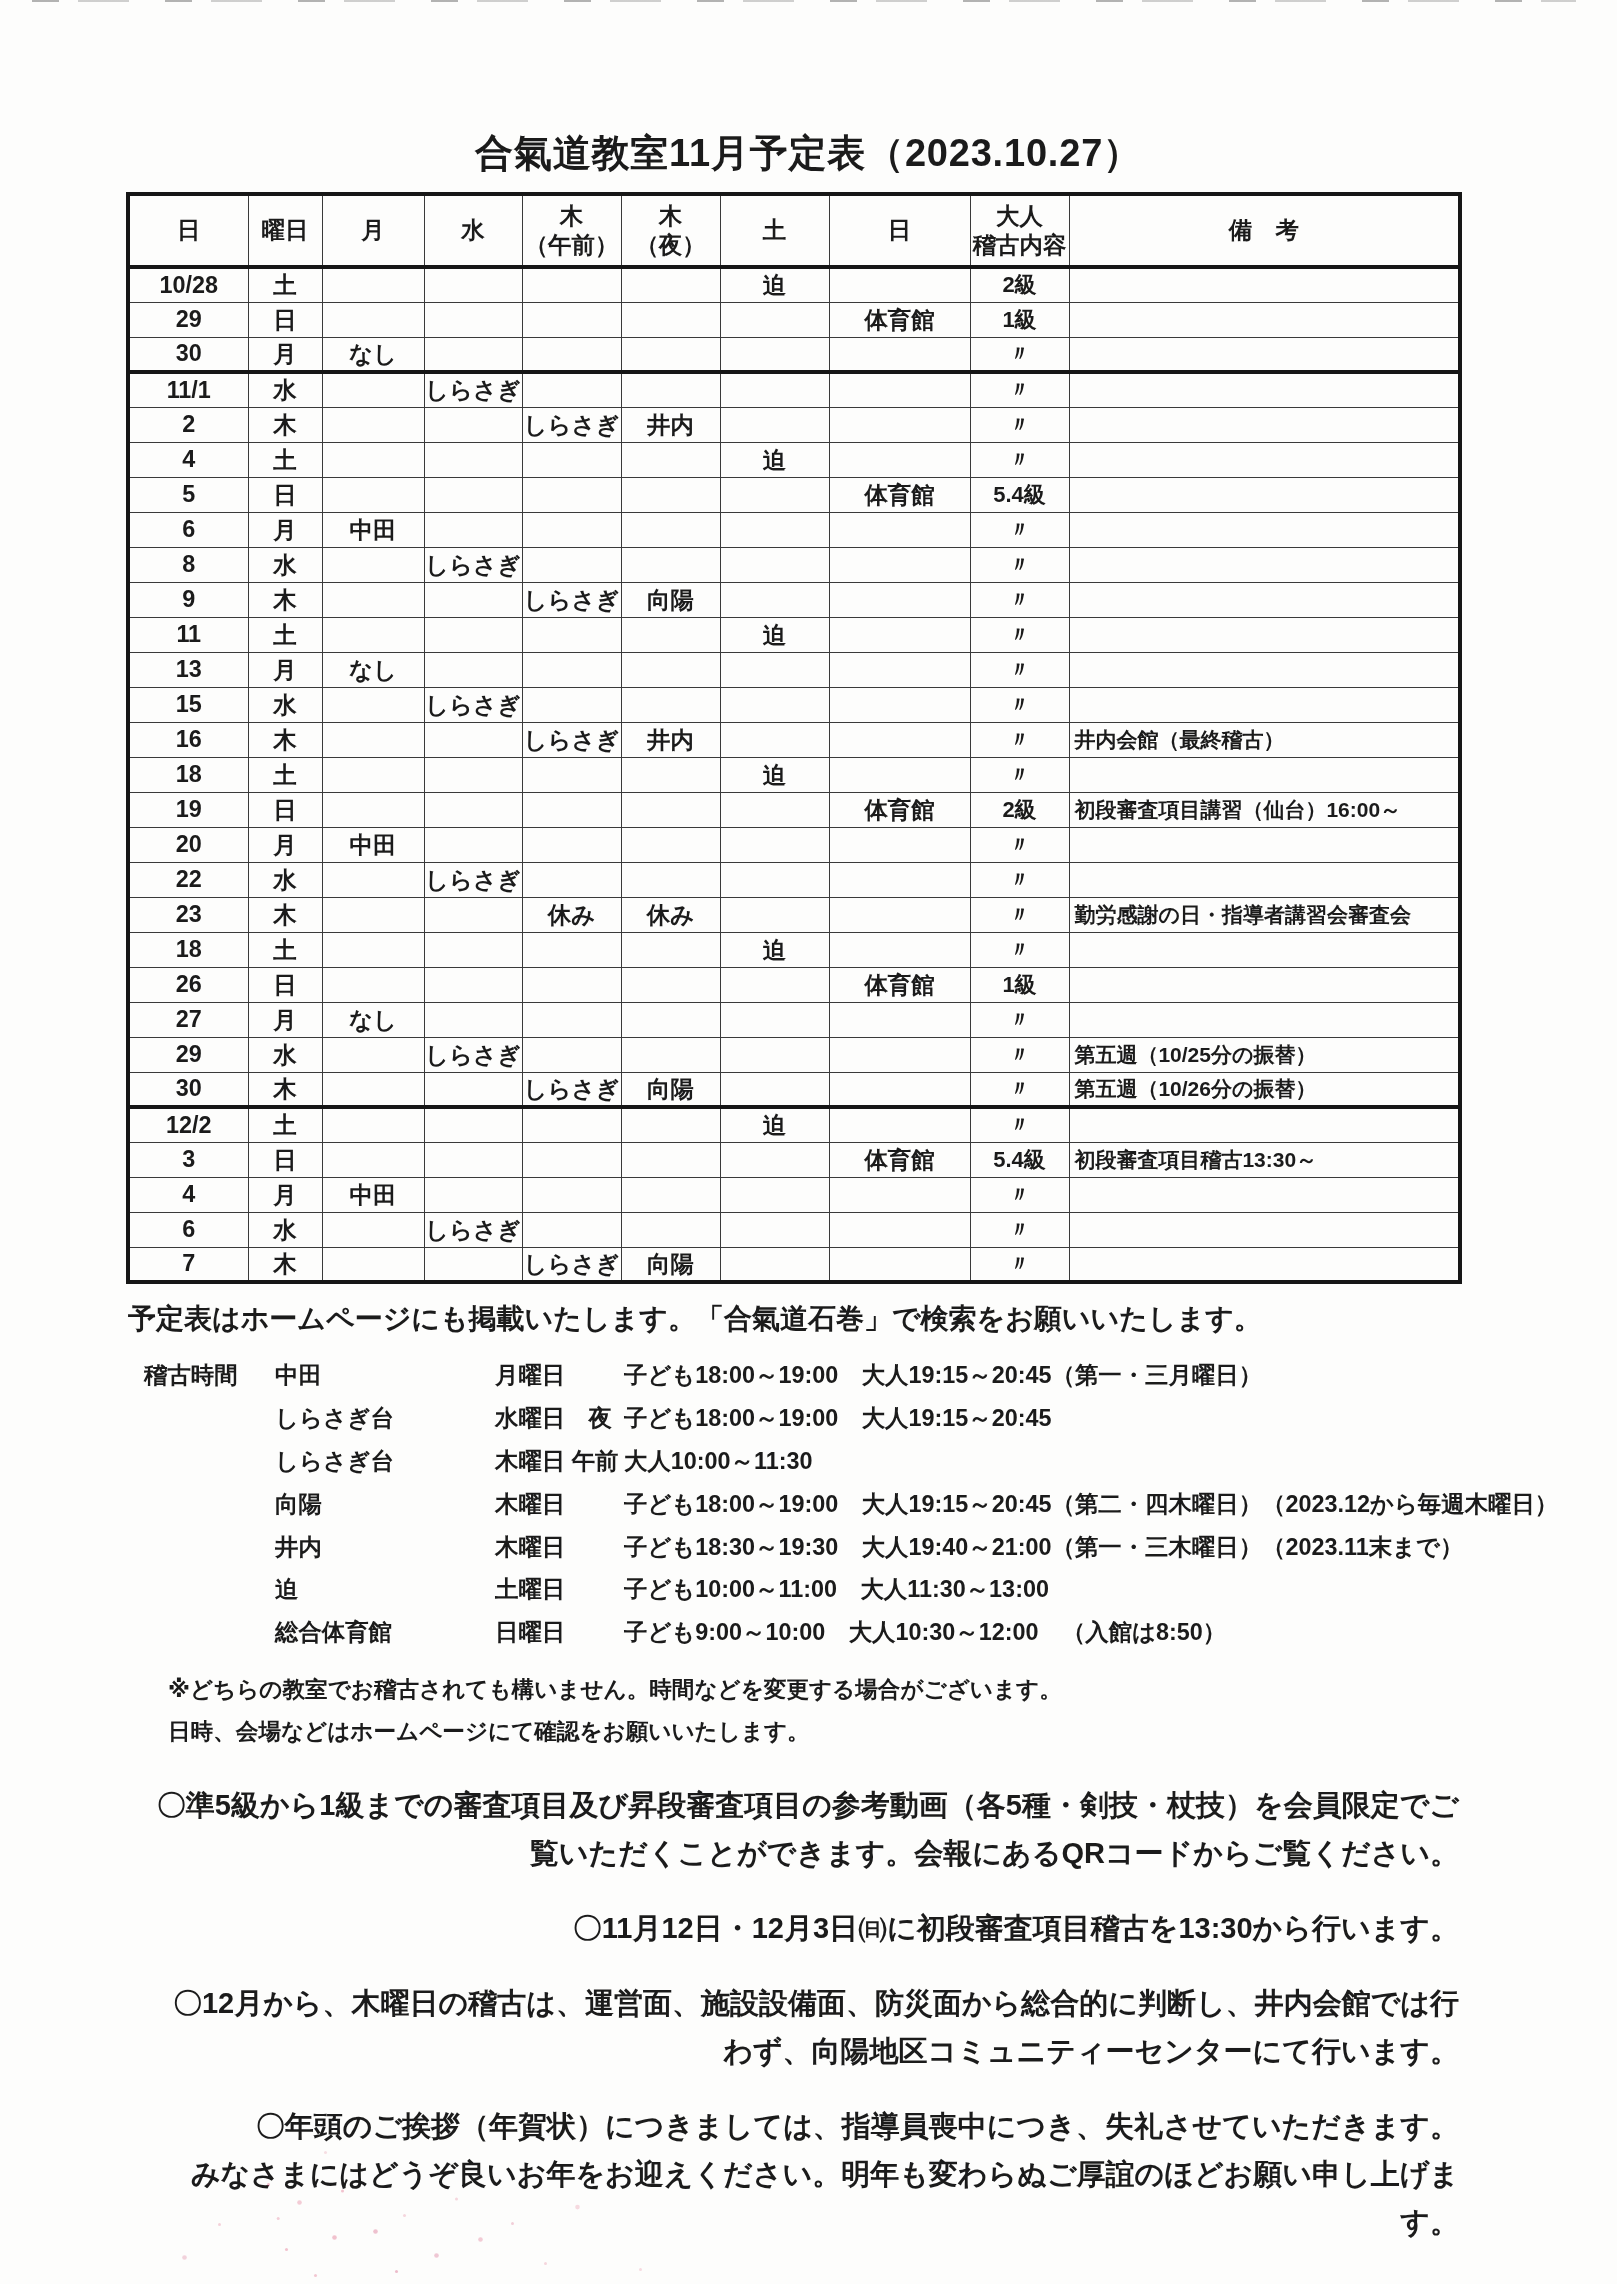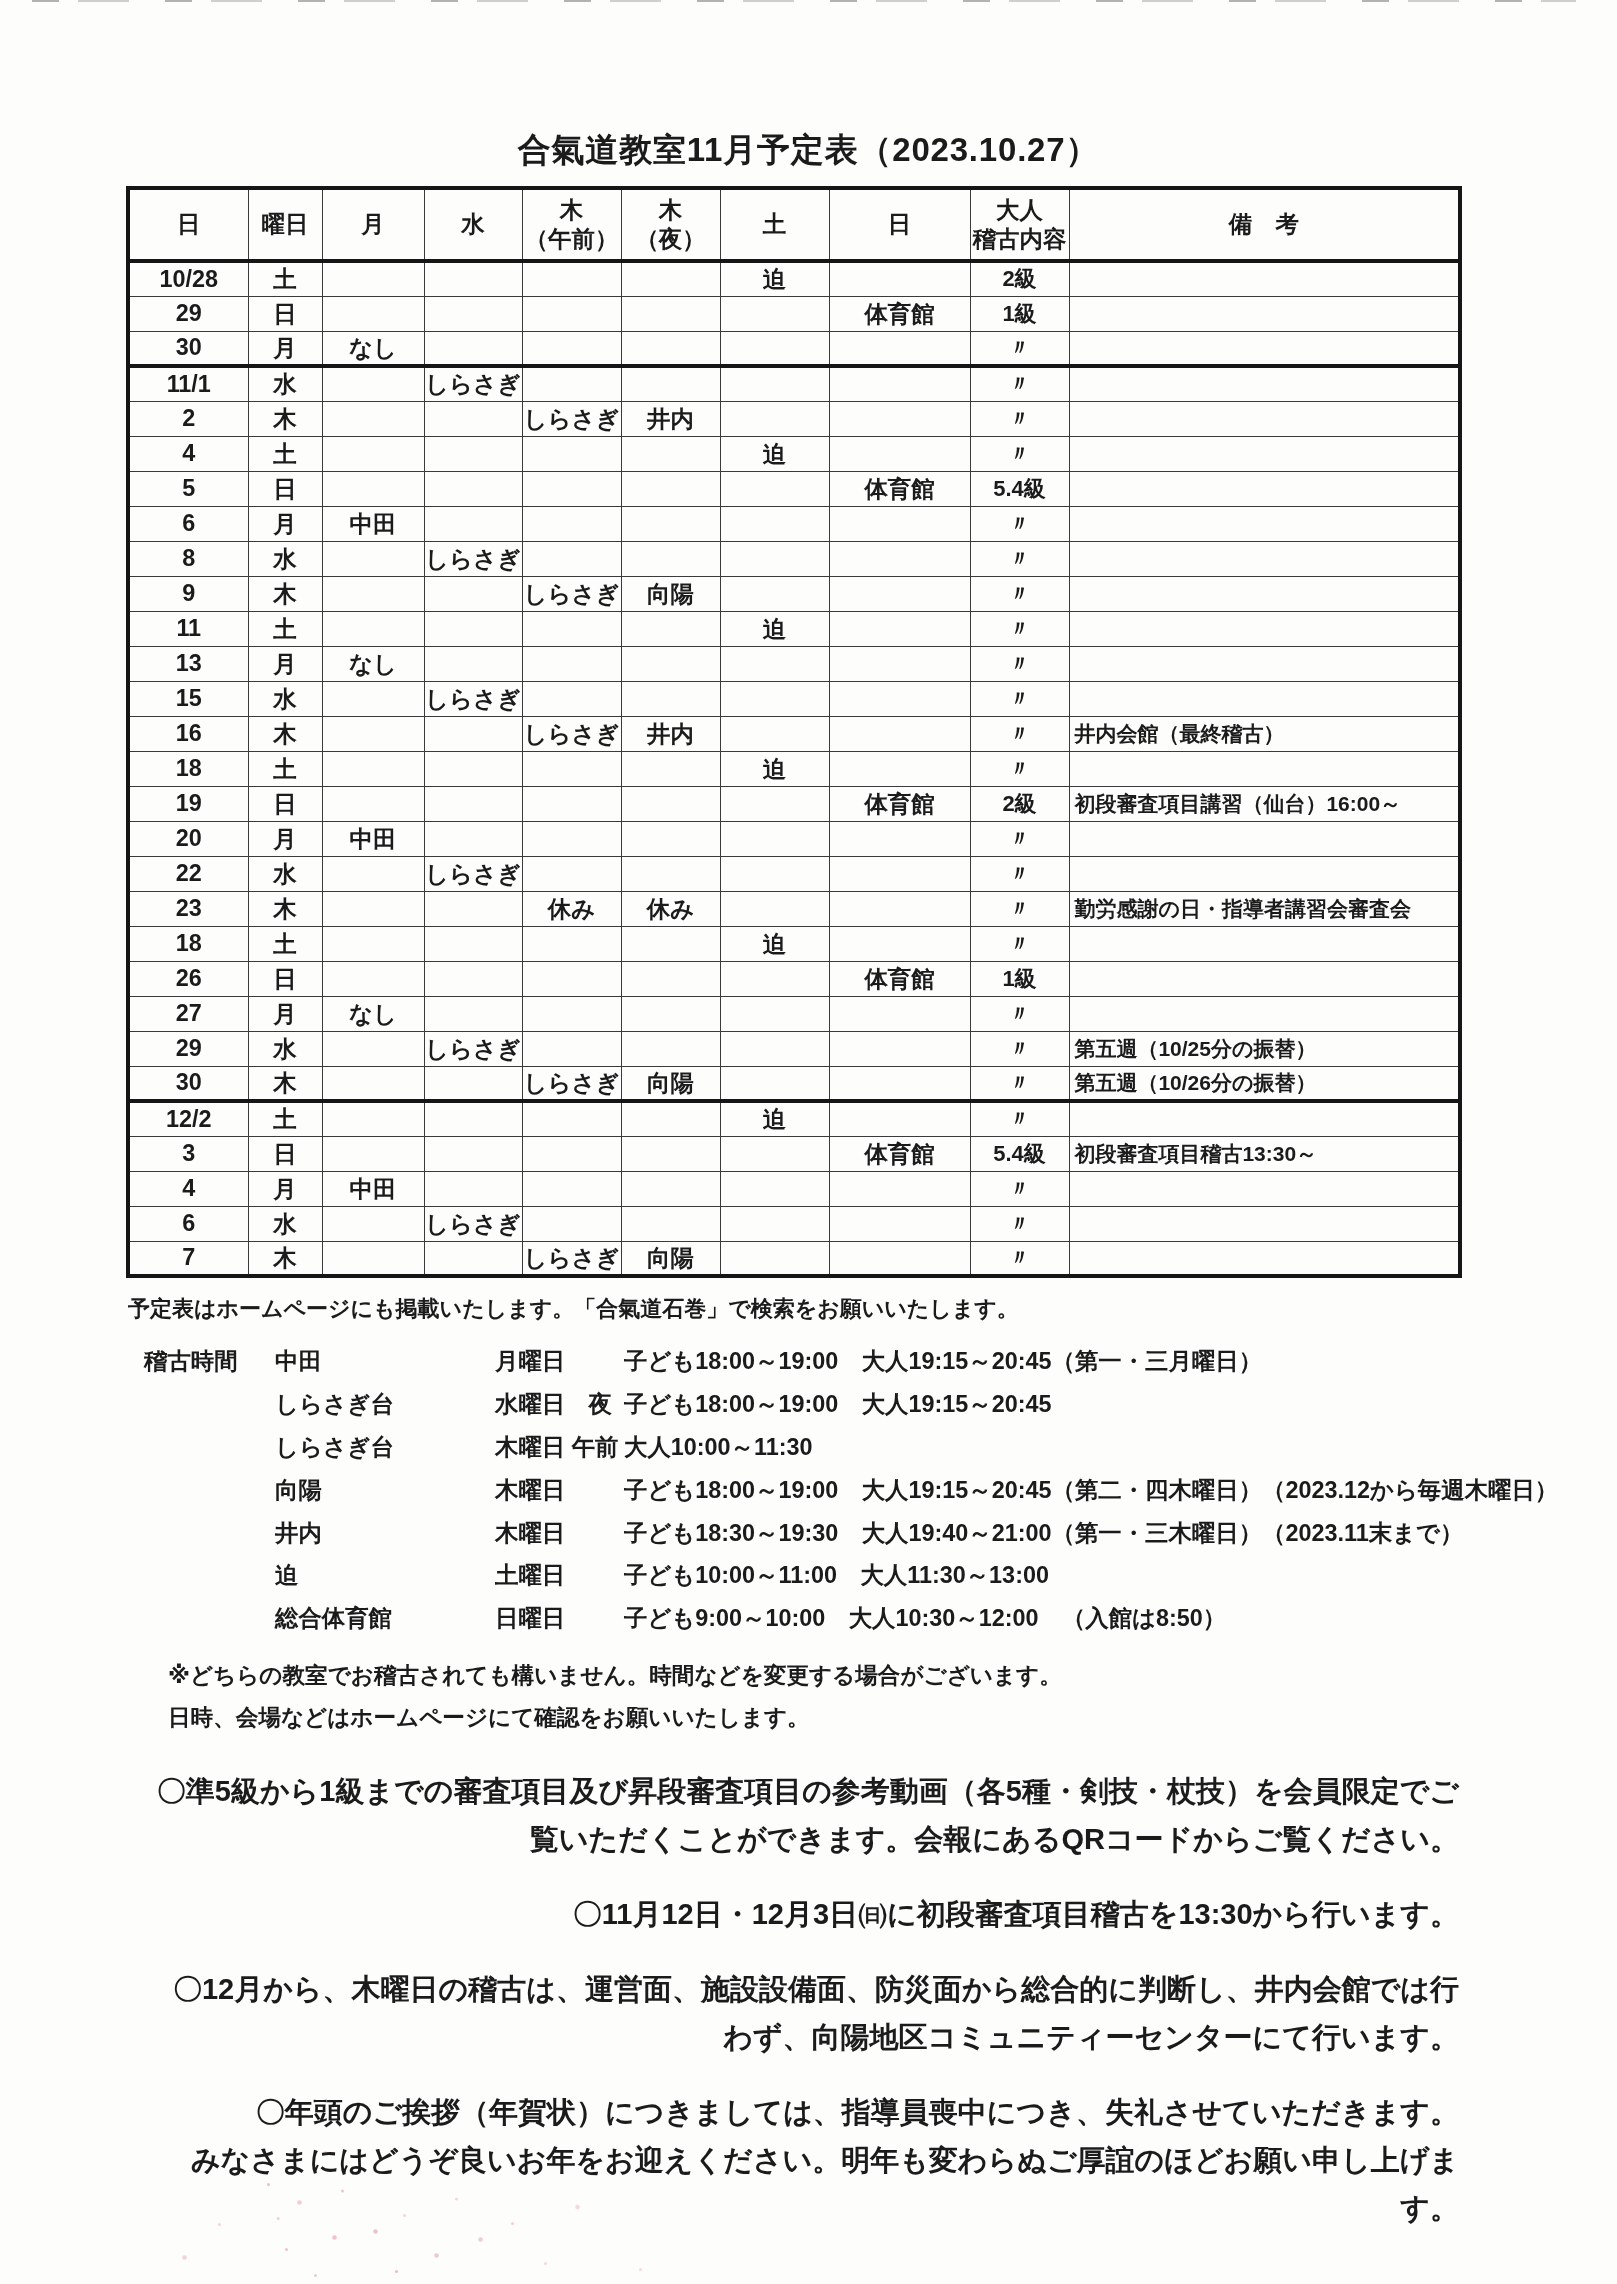--- a/index.html
+++ b/index.html
@@ -31,21 +31,21 @@
       212px 55px 0 0.8px rgba(214,60,100,.26), 244px 39px 0 0 rgba(200,40,90,.22),
       277px 79px 0 0 rgba(214,60,100,.2), 309px 22.6px 0 0.8px rgba(214,60,100,.18),
       160px 112px 0 0 rgba(200,40,90,.26), 225px 103px 0 0 rgba(214,60,100,.2),
       9.7px 34px 0 0 rgba(214,60,100,.24), 66px 53px 0 0.8px rgba(214,60,100,.3),
       -49px 40px 0 0 rgba(214,60,100,.22), -84px 73px 0 0.8px rgba(200,40,90,.2),
       372px 85px 0 0 rgba(214,60,100,.18), 57px -32px 0 0 rgba(214,60,100,.16);
   }
   .page-title {
     padding-top: 128px;
     text-align: center;
-    font-size: 33px;
+    font-size: 38px;
     font-weight: bold;
     letter-spacing: 0.8px;
   }
   table.schedule {
     border-collapse: collapse;
     table-layout: fixed;
     width: 1334px;
     margin: 13px 0 0 126px;
     border: 4px solid #161616;
   }
@@ -77,21 +77,21 @@
   .schedule td.c-adult { font-size: 22px; }
   .schedule td.c-remarks {
     text-align: left;
     padding-left: 4.9px;
     font-size: 21px;
     white-space: nowrap;
   }
   .schedule tr.month-start td { border-top: 4px solid #161616; }
   .note-homepage {
     margin: 16px 0 8px 128px;
-    font-size: 22px;
+    font-size: 28px;
     font-weight: bold;
   }
   .practice {
     display: flex;
     margin: 24px 0 0 136px;
     font-size: 23.4px;
     font-weight: bold;
   }
   .practice-label { width: 131px; flex: 0 0 131px; line-height: 27.5px; margin-left: 8px; }
   .practice-entries { display: flex; flex-direction: column; gap: 15.4px; }

